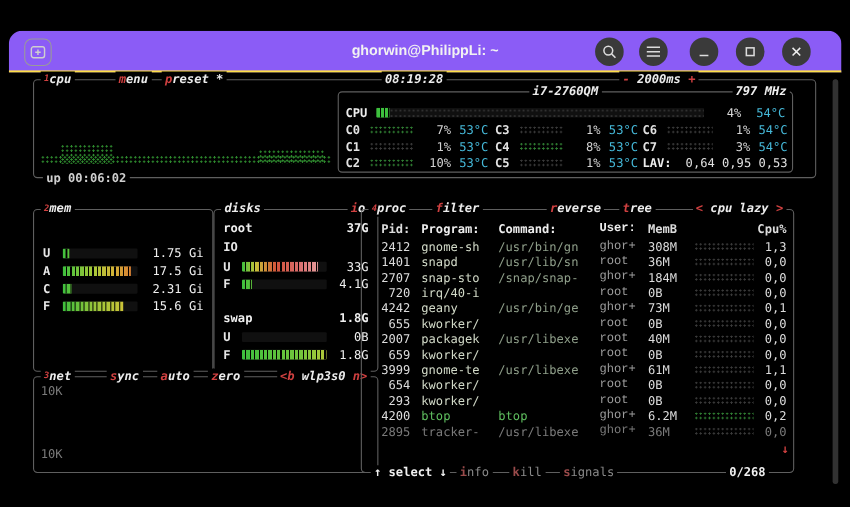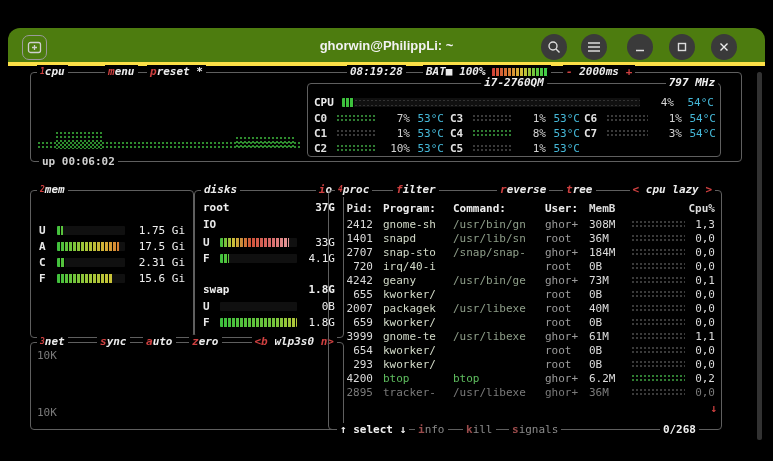--- a/index.html
+++ b/index.html
@@ -3,22 +3,22 @@
 <meta charset="utf-8">
 <style>
   * { box-sizing: border-box; margin: 0; padding: 0; }
   html, body { width: 773px; height: 461px; background: #000; overflow: hidden; }
   body { font-family: "DejaVu Sans Mono", monospace; font-size: 11px; color: #cfcfcf; }
 
   .window { position: absolute; left: 8px; top: 28px; width: 757px; height: 420px;
             background: #000; border-radius: 12px; overflow: hidden; }
 
   
-  .titlebar { position: relative; height: 38px; background: #4d7c0f;
-              border-bottom: 4px solid #fde047; }
+  .titlebar { position: relative; height: 38px; background: #8b5cf6;
+              border-bottom: 2px solid #fde047; }
   .tb-title { position: absolute; left: 0; right: 0; top: 10px; text-align: center;
               font-family: "Liberation Sans", sans-serif; font-weight: bold;
               font-size: 13px; color: #f2f2f2; }
   .newtab { position: absolute; left: 14px; top: 7px; width: 25px; height: 25px;
             border: 1px solid #9a9a9a; border-radius: 7px; background: transparent;
             color: #d8d8d8; display: flex; align-items: center; justify-content: center; }
   .tb-btn { position: absolute; top: 6px; width: 26px; height: 26px; border-radius: 50%;
             background: #3a3a3a; color: #dcdcdc; display: flex; align-items: center;
             justify-content: center; border: none; }
   .tb-search { right: 198px; } .tb-menu { right: 158px; }
@@ -113,21 +113,21 @@
 
   
   .proc-box { left: 320px; top: 124px; width: 394px; height: 240px; }
   .phead { position: absolute; left: 6px; right: 6px; top: 10px; display: flex;
            align-items: center; height: 14px; font-weight: bold; color: #ededed; }
   .prows { position: absolute; left: 6px; right: 6px; top: 26px; }
   .prow { display: flex; align-items: center; height: 14px; }
   .c-pid { width: 38px; text-align: right; color: #dcdcdc; }
   .c-prog { width: 64px; margin-left: 10px; color: #d2dac8; }
   .c-cmd { width: 88px; margin-left: 6px; color: #8f9f8a; }
-  .c-user { width: 44px; margin-left: 4px; color: #9c9c9c; }
+  .c-user { width: 44px; margin-left: 4px; color: #9c9c9c; font-family: Liberation Mono, monospace; }
   .c-mem { width: 38px; color: #dcdcdc; }
   .c-dots { width: 54px; margin-left: 4px; height: 7px; }
   .c-cpu { flex: 1; text-align: right; color: #dcdcdc; }
   .green-row .c-prog, .green-row .c-cmd { color: #5fbf5f; }
   .dim-row .c-pid, .dim-row .c-prog, .dim-row .c-cmd, .dim-row .c-user,
   .dim-row .c-mem, .dim-row .c-cpu { color: #7a7a7a; }
   .scroll-dn { position: absolute; right: 4px; bottom: 14px; color: #cf4040; font-weight: bold; }
   .f-sel { left: 8px; color: #f0f0f0; font-weight: bold; }
   .f-info { left: 86px; } .f-kill { left: 134px; } .f-sig { left: 180px; }
   .f-dim { color: #8a8a8a; }
@@ -187,25 +187,20 @@
     </button>
   </div>
 
   <div class="term">
 
     <div class="box cpu-box">
       <span class="btitle" style="left:6px"><span class="sup">1</span><span>cpu</span></span>
       <span class="btitle" style="left:74px"><span class="hot">m</span><span>enu</span></span>
       <span class="btitle" style="left:116px"><span class="hot">p</span><span>reset *</span></span>
       <span class="btitle" style="left:316px"><span>08:19:28</span></span>
-      <span class="btitle" style="left:392px">
-        <span>BAT■</span>
-        <span>100%</span>
-        <span class="meter" style="width:56px;--g:linear-gradient(90deg,#d04038,#d97e33 30%,#d3c337 55%,#58c43c 80%,#3dd04a)"><span class="fill" style="width:100%"></span></span>
-      </span>
       <span class="btitle" style="left:532px">
         <span class="red">-</span>
         <span>2000ms</span>
         <span class="red">+</span>
       </span>
 
       <div class="cpu-graph">
         <div class="base"></div>
           <div class="sp1"></div>
           <div class="sp2"></div>
@@ -271,20 +266,24 @@
             <span class="core-name">C6</span>
             <span class="core-dots dots"></span>
             <span class="core-pct">1%</span>
             <span class="core-temp cyan">54°C</span>
           </div>
           <div class="core-row">
             <span class="core-name">C7</span>
             <span class="core-dots dots"></span>
             <span class="core-pct">3%</span>
             <span class="core-temp cyan">54°C</span>
+          </div>
+          <div class="core-row">
+            <span class="lav-l">LAV:</span>
+            <span class="lav-v">0,64 0,95 0,53</span>
           </div>
         </div>
       </div>
 
       <span class="bfoot uptime">up 00:06:02</span>
     </div>
 
     <div class="box mem-box">
       <span class="btitle" style="left:6px"><span class="sup">2</span><span>mem</span></span>
       <div class="mrow" style="top:32px">

